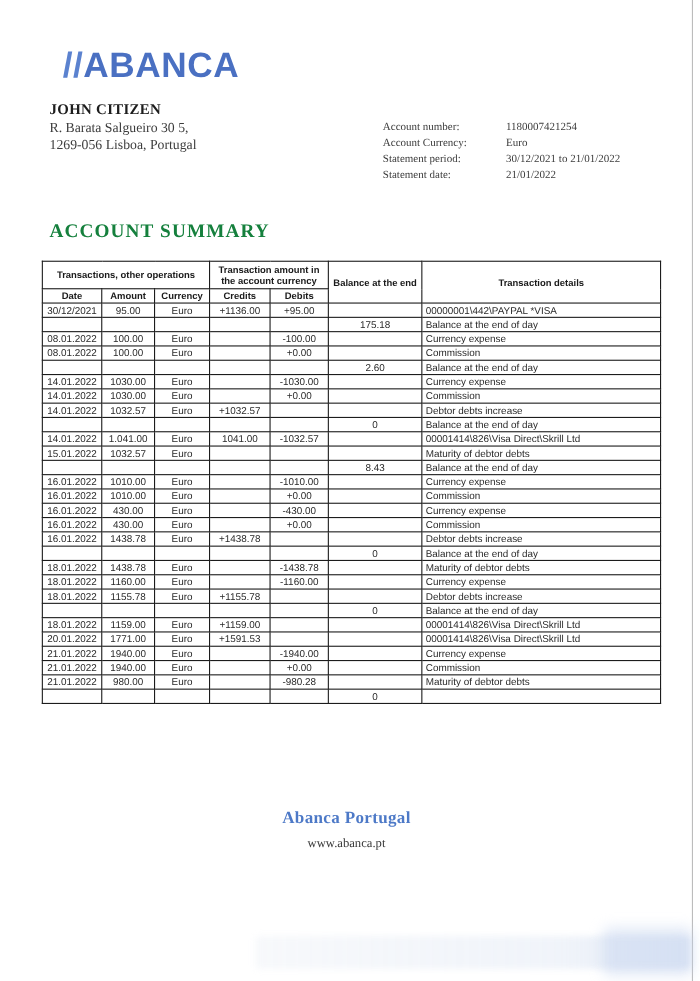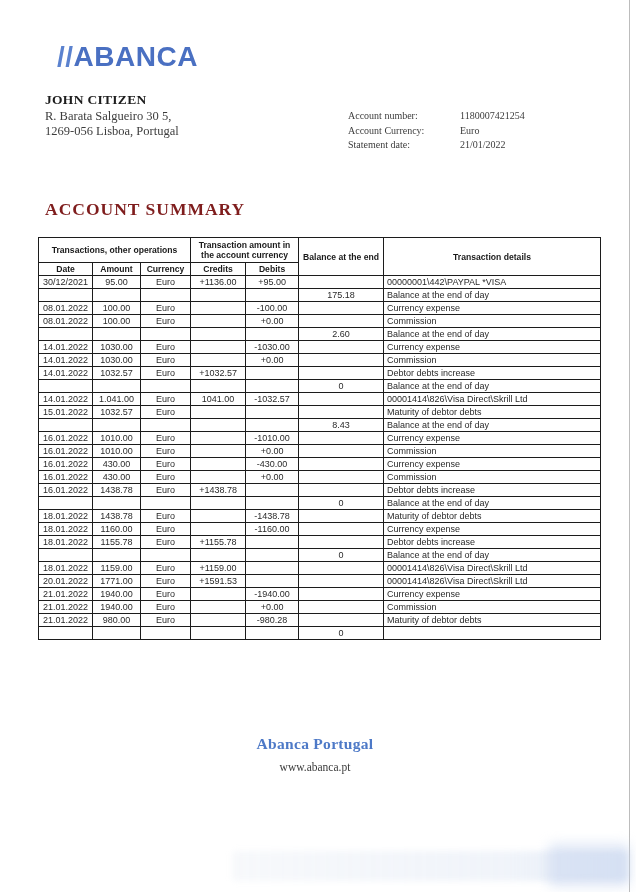--- a/index.html
+++ b/index.html
@@ -5,33 +5,33 @@
   html, body { margin:0; padding:0; }
   body {
     width:636px; height:892px; position:relative;
     background:#ffffff; overflow:hidden;
     font-family:"Liberation Serif", serif;
     --brand-blue:#4a70c2; --logo-slash-blue:#5b82cf; --footer-blue:#4d79c7;
   }
   .page-edge-right { position:absolute; left:629px; top:0; width:1px; height:892px; background:#bcbcbc; }
 
   .logo { position:absolute; left:57px; top:41px; font-family:"Liberation Sans", sans-serif;
-          font-weight:bold; font-size:28px; letter-spacing:.5px; user-select:none; }
+          font-weight:bold; font-size:32px; letter-spacing:.5px; user-select:none; }
   .logo .slashes { color:var(--logo-slash-blue); }
   .logo .word    { color:var(--brand-blue); }
 
   .customer { position:absolute; left:45px; top:92px; color:#3c3c3c; font-size:12.5px; line-height:15.5px; }
   .customer .name { font-weight:bold; color:#1d1d1d; font-size:13.5px; letter-spacing:.3px; margin-bottom:1px; }
 
   .account-info { position:absolute; left:348px; top:109px; font-size:10px; line-height:14.6px; color:#3c3c3c; }
   .account-info .row { display:flex; }
   .account-info .label { width:112px; }
 
   .summary-title { position:absolute; left:45px; top:199px; font-size:17.5px; font-weight:bold;
-                   color:#7f1d1d; letter-spacing:1px; }
+                   color:#15803d; letter-spacing:1px; }
 
   table.stmt { position:absolute; left:38px; top:237px; width:562px; table-layout:fixed;
                border-collapse:collapse; font-family:"Liberation Sans", sans-serif;
                font-size:9px; color:#2a2a2a; }
   table.stmt th, table.stmt td { border:1px solid #1c1c1c; padding:0 3px; height:12px;
                line-height:11px; overflow:hidden; white-space:nowrap; text-align:center; }
   table.stmt th { font-size:8.6px; font-weight:bold; color:#1a1a1a; }
   table.stmt thead tr.group th { height:24px; white-space:normal; line-height:10px; }
   table.stmt td.c-details, table.stmt th.h-details-hdr { text-align:left; }
   table.stmt th.h-details-hdr, table.stmt th.h-balance-hdr { text-align:center; }
@@ -62,20 +62,24 @@
 </div>
 
 <div class="account-info">
   <div class="row">
     <span class="label">Account number:</span>
     <span class="value">1180007421254</span>
   </div>
   <div class="row">
     <span class="label">Account Currency:</span>
     <span class="value">Euro</span>
+  </div>
+  <div class="row">
+    <span class="label">Statement period:</span>
+    <span class="value">30/12/2021 to 21/01/2022</span>
   </div>
   <div class="row">
     <span class="label">Statement date:</span>
     <span class="value">21/01/2022</span>
   </div>
 </div>
 
 <div class="summary-title">ACCOUNT SUMMARY</div>
 
 <table class="stmt">

